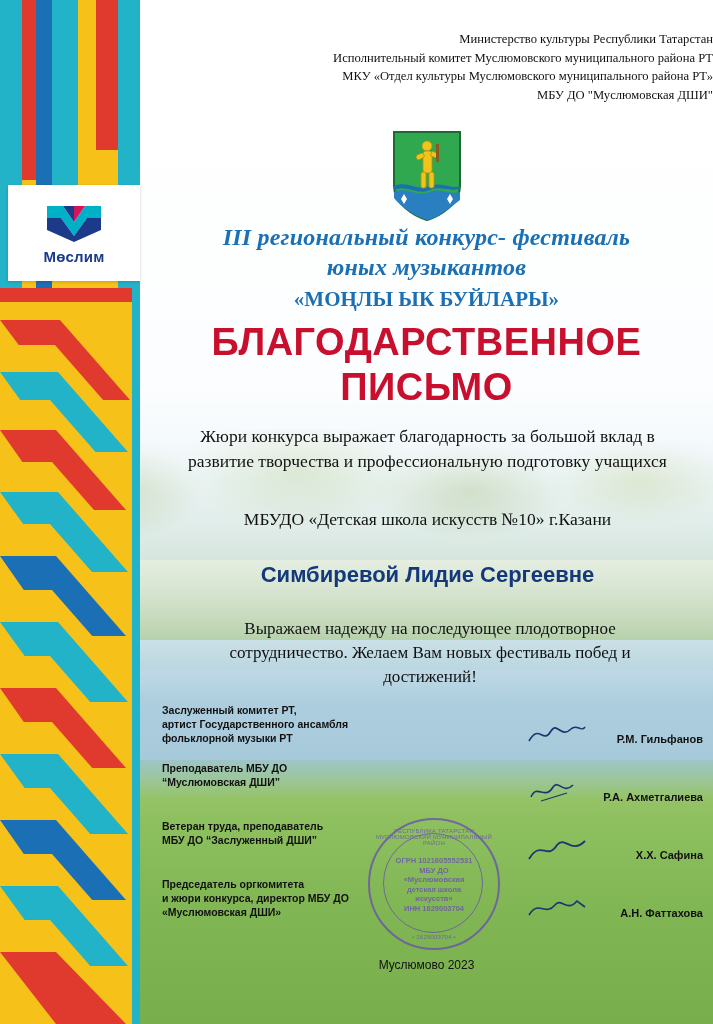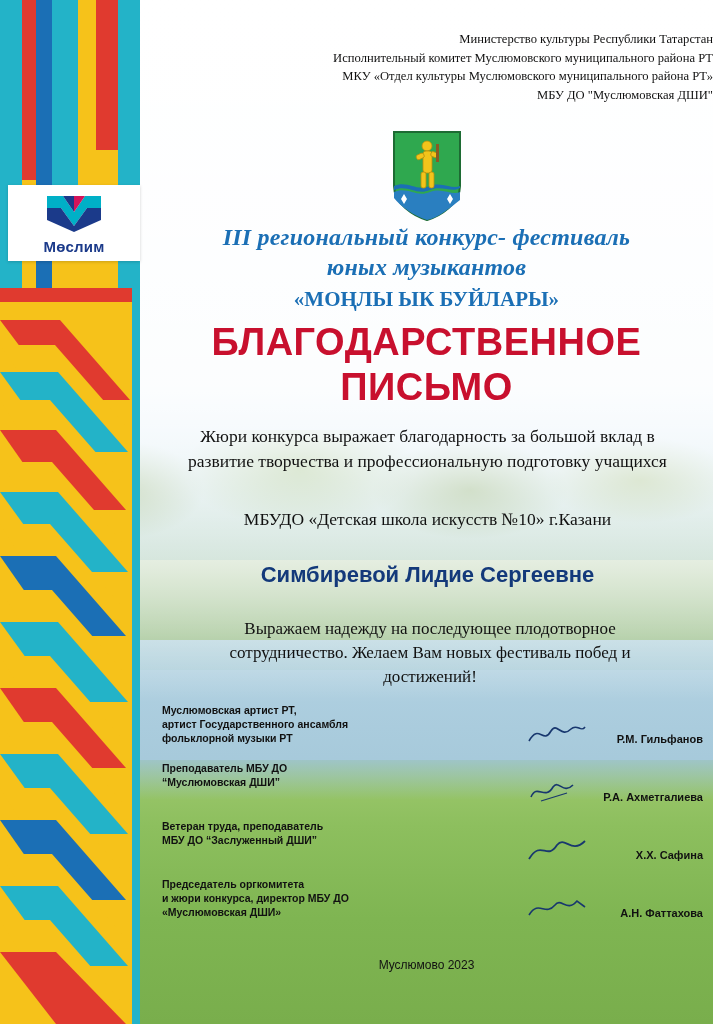--- a/index.html
+++ b/index.html
@@ -71,21 +71,21 @@
     left: 0; top: 0;
     width: 140px; height: 1024px;
     background: #f6c21a;
     overflow: hidden;
   }
 
   
   .logo-box {
     position: absolute;
     left: 8px; top: 185px;
-    width: 132px; height: 76px;
+    width: 132px; height: 96px;
     background: #ffffff;
     box-shadow: 0 1px 3px rgba(0,0,0,.18);
     display: flex;
     flex-direction: column;
     align-items: center;
     justify-content: center;
   }
   .logo-mark {
     width: 62px; height: 44px;
     position: relative;
@@ -398,21 +398,21 @@
     </div>
 
     <div class="para1">Жюри конкурса выражает благодарность за большой вклад в развитие творчества и профессиональную подготовку учащихся</div>
     <div class="recipient-org">МБУДО «Детская школа искусств №10» г.Казани</div>
     <div class="recipient-name">Симбиревой Лидие Сергеевне</div>
     <div class="para2">Выражаем надежду на последующее плодотворное сотрудничество.  Желаем Вам новых фестиваль побед и достижений!</div>
 
     <div class="sig-list">
 
       <div class="sig-row">
-        <div class="sig-title">Муслюмовская артист РТ,
+        <div class="sig-title">Заслуженный комитет РТ,
 артист  Государственного ансамбля
 фольклорной музыки РТ</div>
         <svg class="sig-scribble" viewBox="0 0 60 26">
           <path d="M2 20 C12 2 16 24 24 10 C30 0 34 18 44 8 C50 2 54 12 58 6" fill="none" stroke="#18376e" stroke-width="1.6"></path>
         </svg>
         <div class="sig-name">Р.М. Гильфанов</div>
       </div>
 
       <div class="sig-row">
         <div class="sig-title">Преподаватель МБУ ДО
@@ -441,14 +441,27 @@
           <path d="M2 20 C12 4 18 22 28 10 C34 2 40 18 50 6 L58 12" fill="none" stroke="#18376e" stroke-width="1.6"></path>
         </svg>
         <div class="sig-name">А.Н. Фаттахова</div>
       </div>
 
     </div>
 
     <div class="footer">Муслюмово 2023</div>
   </div>
 
+  <div class="stamp">
+    <div class="inner-ring"></div>
+    <div class="arc-top">РЕСПУБЛИКА ТАТАРСТАН МУСЛЮМОВСКИЙ МУНИЦИПАЛЬНЫЙ РАЙОН</div>
+    <div class="core">
+      <div>ОГРН 1021605552531</div>
+      <div style="white-space:pre-line">МБУ ДО
+«Муслюмовская
+детская школа
+искусств»</div>
+      <div>ИНН 1629003704</div>
+    </div>
+    <div class="arc-bottom">• 1629003704 •</div>
+  </div>
 
 </div>
 
 </body></html>

